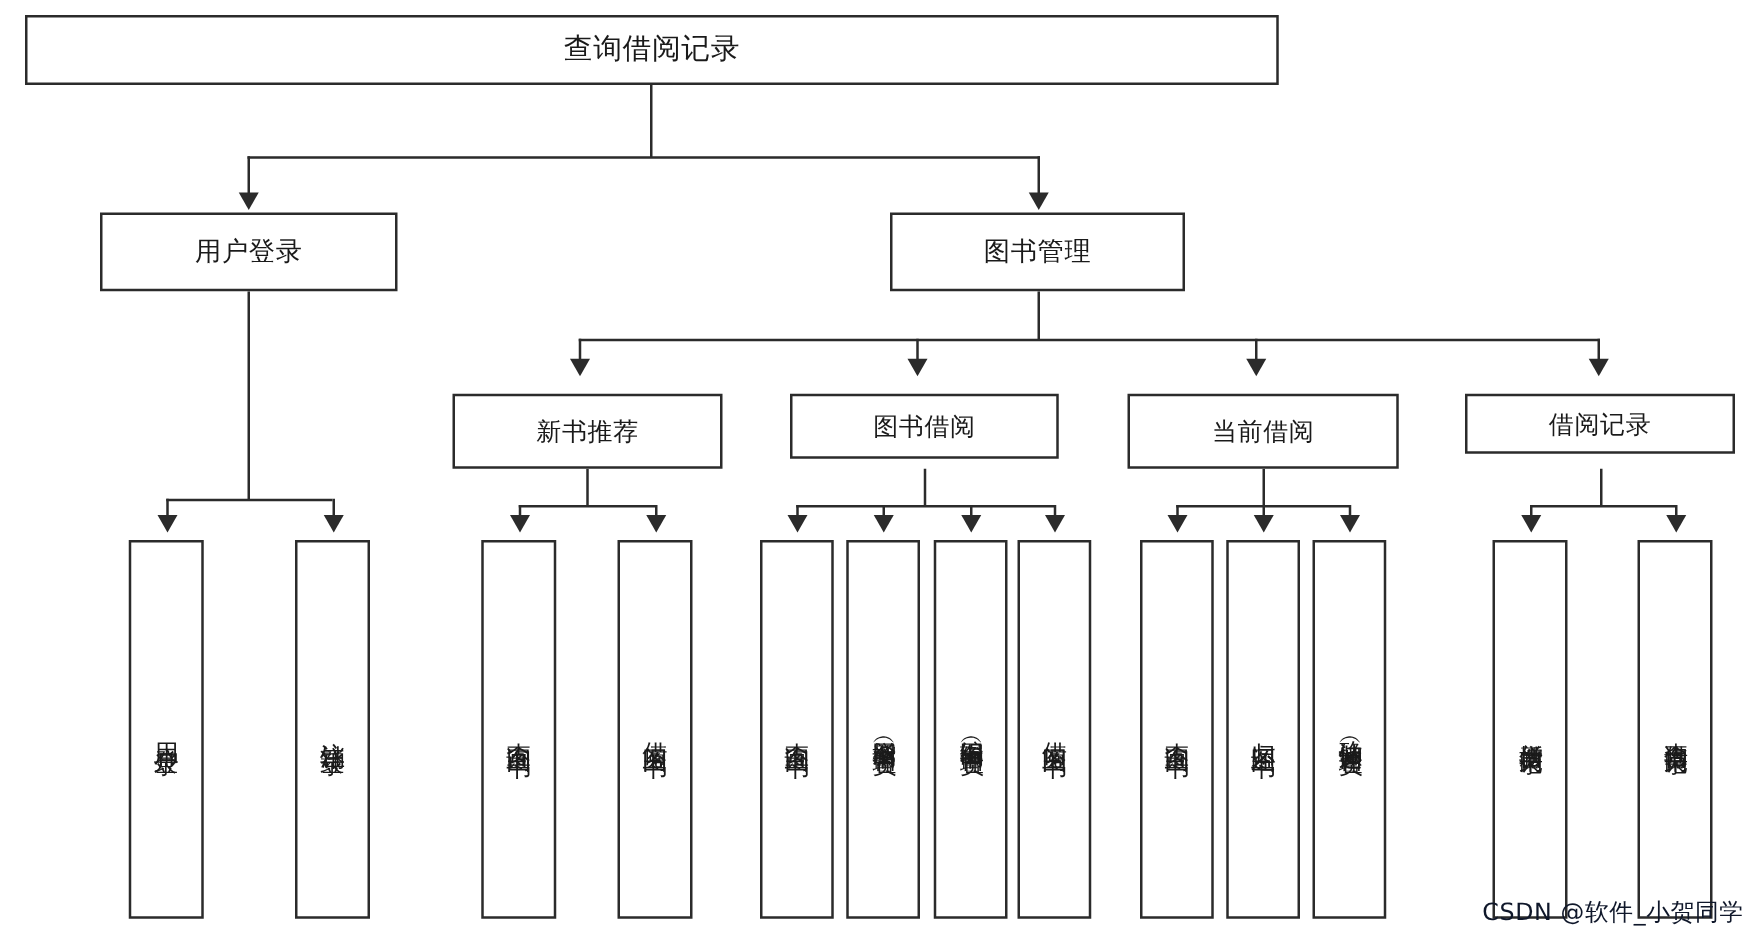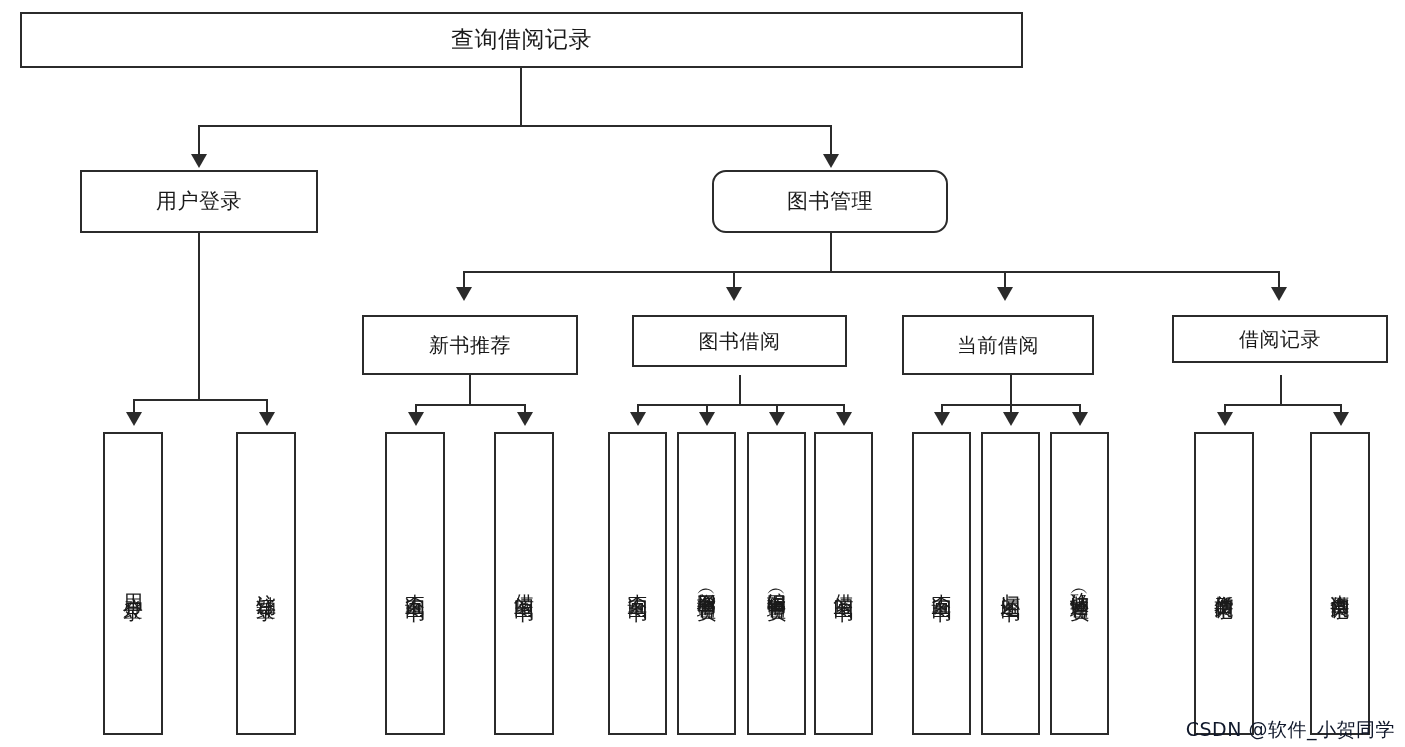--- a/index.html
+++ b/index.html
@@ -154,33 +154,33 @@
   <div class="arrow" style="left:1333px; top:412px;"></div>
 
   <div class="node root" style="left:20px; top:12px; width:1003px; height:56px;">
     <span class="label">查询借阅记录</span>
   </div>
 
   <div class="node lvl2" style="left:80px; top:170px; width:238px; height:63px;">
     <span class="label">用户登录</span>
   </div>
 
-  <div class="node lvl2" style="left:712px; top:170px; width:236px; height:63px;border-radius:14px;">
+  <div class="node lvl2" style="left:712px; top:170px; width:236px; height:63px;">
     <span class="label">图书管理</span>
   </div>
 
   <div class="node lvl3" style="left:362px; top:315px; width:216px; height:60px;">
     <span class="label">新书推荐</span>
   </div>
 
   <div class="node lvl3" style="left:632px; top:315px; width:215px; height:52px;">
     <span class="label">图书借阅</span>
   </div>
 
-  <div class="node lvl3" style="left:902px; top:315px; width:192px; height:60px;">
+  <div class="node lvl3" style="left:902px; top:315px; width:217px; height:60px;">
     <span class="label">当前借阅</span>
   </div>
 
   <div class="node lvl3" style="left:1172px; top:315px; width:216px; height:48px;">
     <span class="label">借阅记录</span>
   </div>
 
   <div class="node leaf" style="left:103px; top:432px; width:60px; height:303px;">
     <span class="label">用户登录</span>
   </div>

